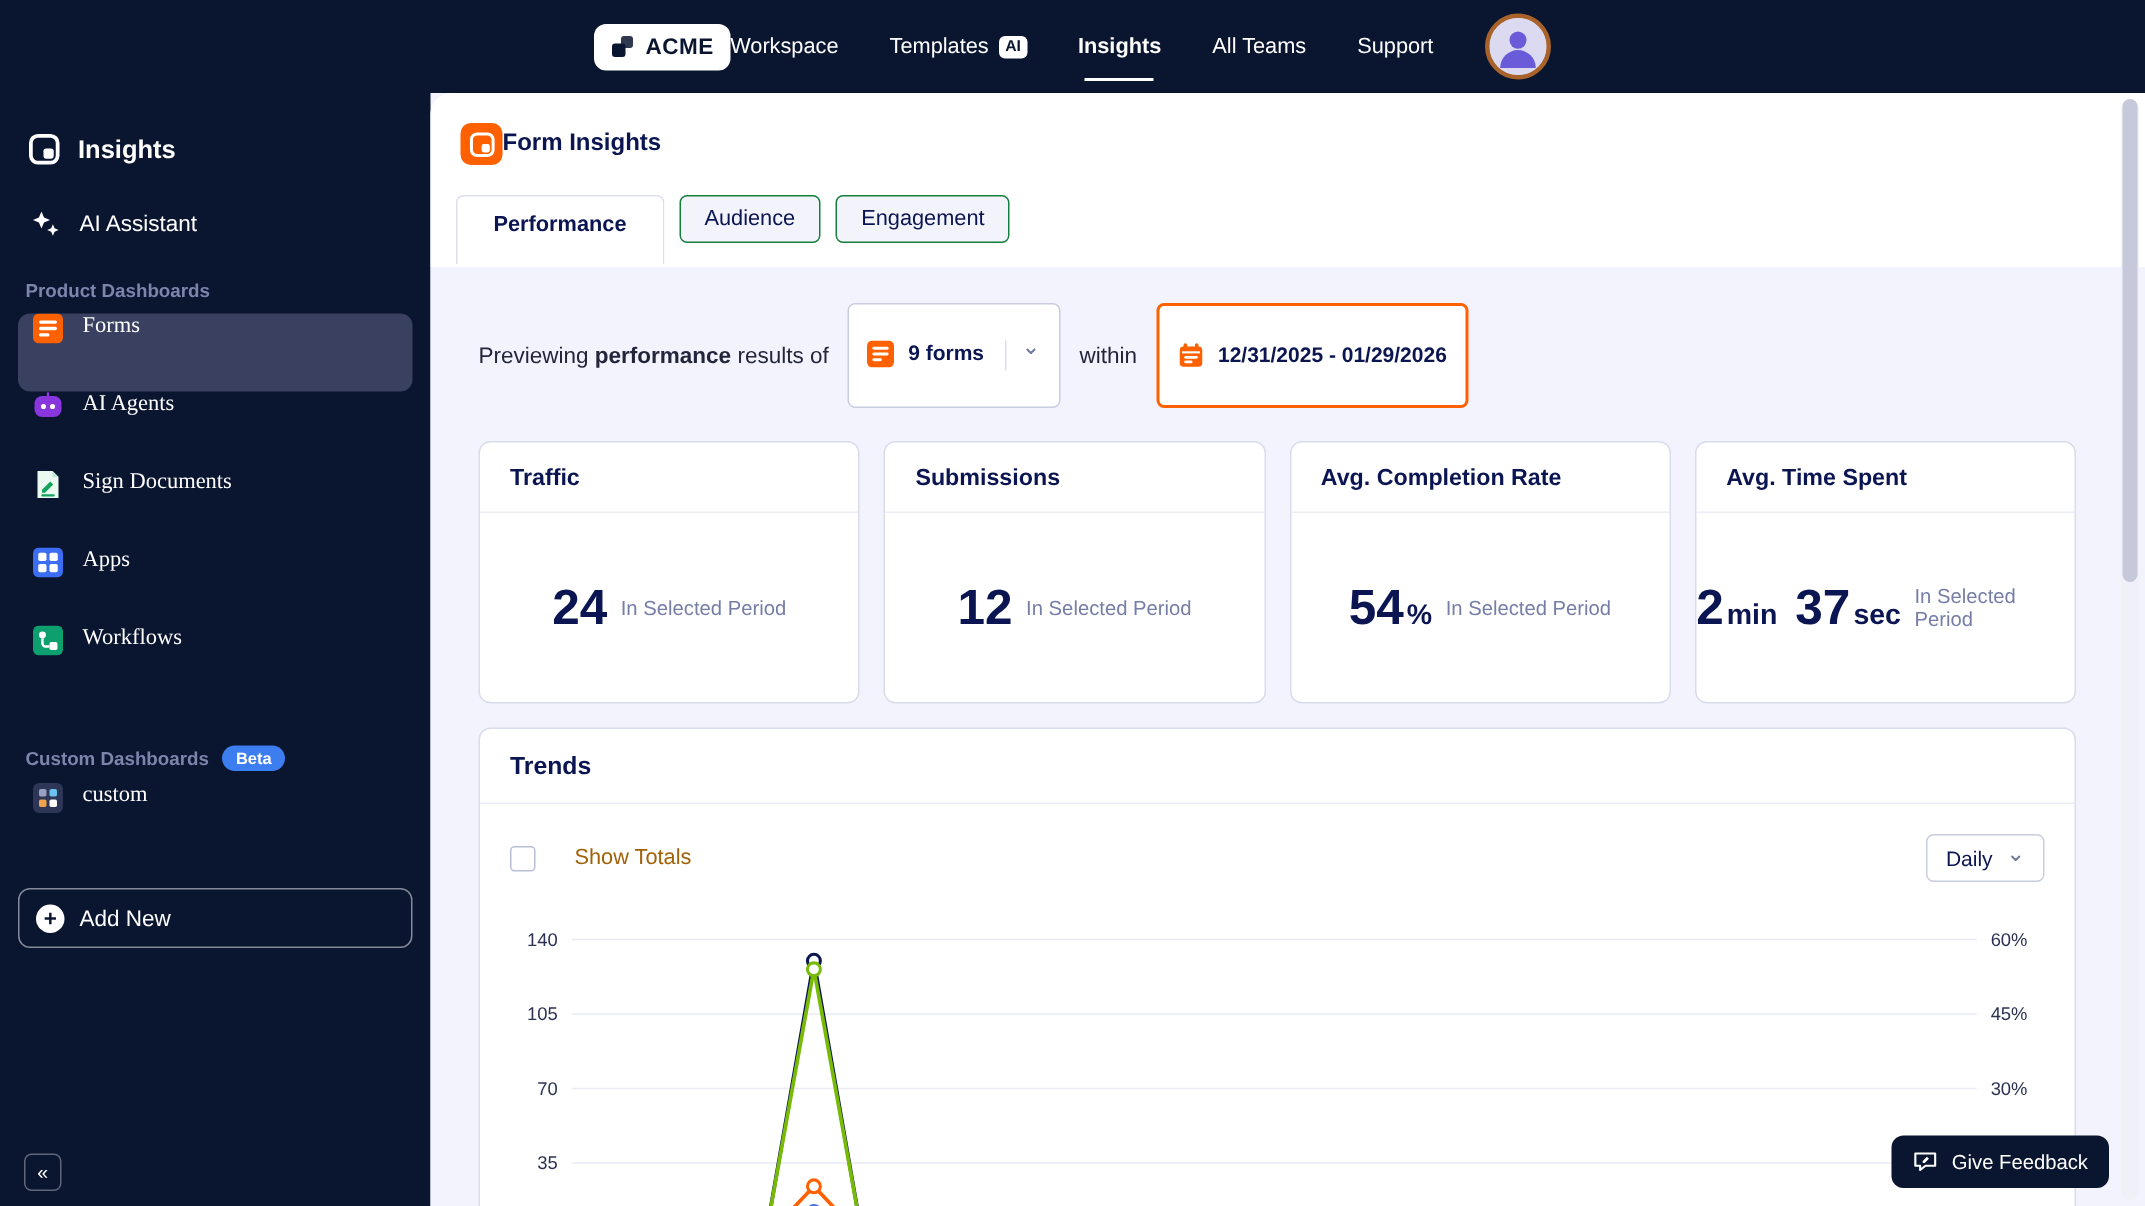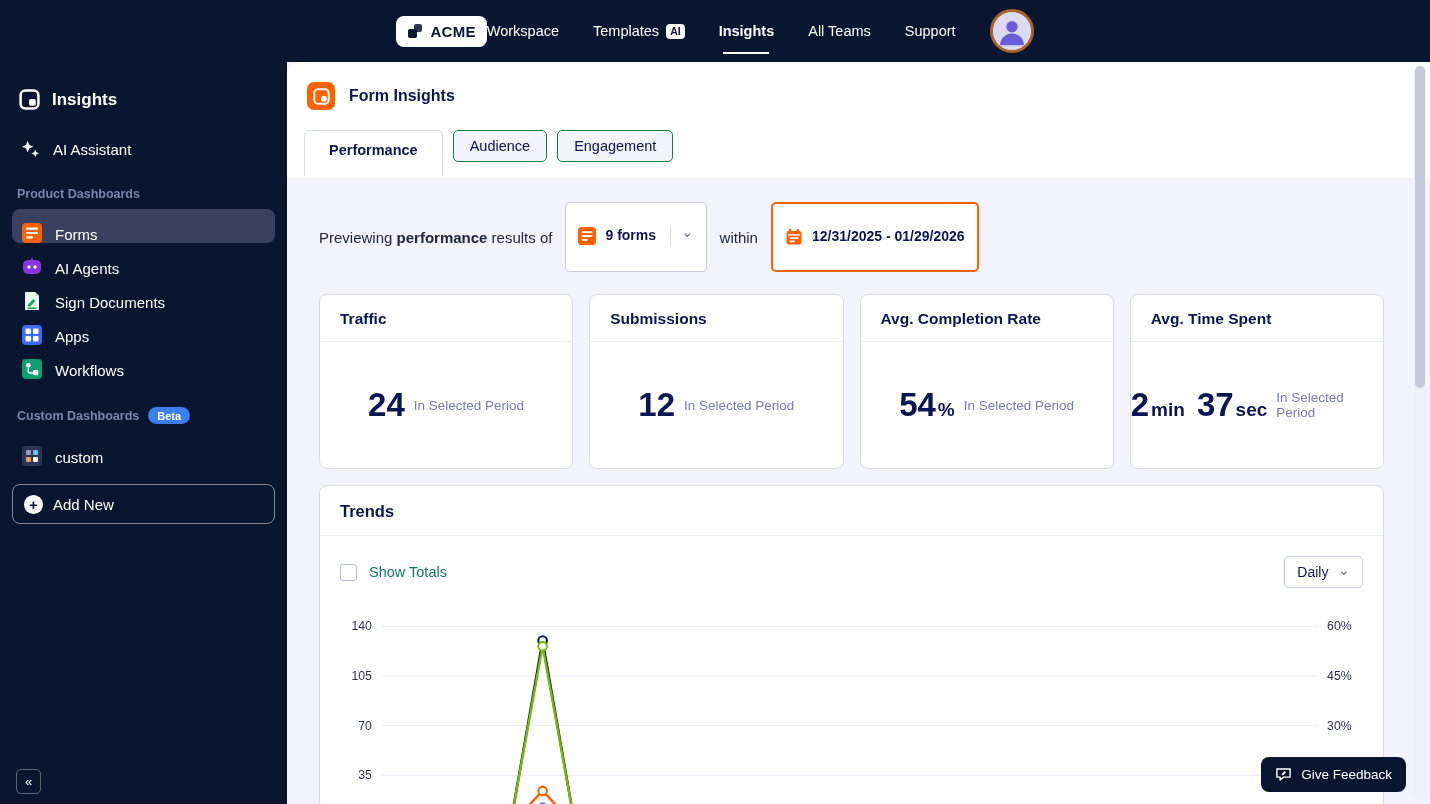--- a/index.html
+++ b/index.html
@@ -29,30 +29,30 @@
 
   
   .layout{display:flex;height:742px;}
   .sidebar{width:287px;background:var(--navy);position:relative;flex-shrink:0;}
   .main{flex:1;background:var(--bg);position:relative;overflow:hidden;border-top-left-radius:14px;}
 
   
   .sb-title{display:flex;align-items:center;gap:12px;padding:27px 0 0 19px;color:#fff;font-size:17px;font-weight:700;}
   .sb-assistant{display:flex;align-items:center;gap:13px;margin:30px 0 0 21px;color:#fff;font-size:15px;cursor:pointer;}
   .sb-section{margin:28px 0 8px 17px;color:#7d85ac;font-size:12.5px;font-weight:600;display:flex;align-items:center;gap:9px;}
-  .sb-item{display:flex;align-items:flex-end;gap:13px;height:34px;margin:0 12px;padding-left:10px;border-radius:8px;color:#fff;font-size:15px;cursor:pointer;}
+  .sb-item{display:flex;align-items:flex-start;gap:13px;height:52px;margin:0 12px;padding-left:10px;border-radius:8px;color:#fff;font-size:15px;cursor:pointer;font-family:Liberation Serif, serif;}
   .sb-item.active{background:#3a4160;}
   .beta{background:#3c7df0;color:#fff;font-size:11px;font-weight:700;padding:2.5px 9px;border-radius:10px;}
   .add-new{margin:18px 12px 0;width:263px;height:40px;border:1px solid rgba(255,255,255,.5);border-radius:8px;display:flex;align-items:center;gap:10px;padding-left:11px;color:#fff;font-size:15px;background:transparent;}
   .plus-circle{width:19px;height:19px;border-radius:50%;background:#fff;color:var(--navy);display:flex;align-items:center;justify-content:center;font-size:15px;font-weight:700;line-height:1;}
   .collapse-btn{position:absolute;left:16px;bottom:10px;width:25px;height:25px;background:transparent;border:1px solid rgba(255,255,255,.35);border-radius:5px;color:#fff;font-size:13px;display:flex;align-items:center;justify-content:center;}
 
   
   .band{background:#fff;height:116px;padding:20px 0 0 17px;}
-  .fi-head{display:flex;align-items:center;gap:14px;margin:0 0 20px 3px;}
+  .fi-head{display:flex;align-items:center;margin:0 0 20px 3px;}
   .fi-icon{width:28px;height:28px;background:var(--orange);border-radius:7px;display:flex;align-items:center;justify-content:center;}
   .page-title{font-size:16px;font-weight:700;color:var(--navy-text);}
   .tabs{display:flex;align-items:flex-start;gap:10px;height:46px;}
   .tab{height:32px;font-size:14.5px;color:var(--navy-text);padding:6px 16px;background:#f2f3fb;border:1px solid #15803d;border-radius:5px;display:flex;align-items:center;}
   .tab.active{height:46px;background:#fff;border:1px solid #dcdeee;border-bottom:none;border-radius:5px 5px 0 0;padding:0 24px 8px;font-weight:700;}
 
   
   .content{padding:24px 46px 0 32px;}
   .controls{display:flex;align-items:center;gap:13px;font-size:15px;color:#23263b;}
   .picker-btn{display:flex;align-items:flex-start;gap:9px;background:#fff;border:1px solid #c9cddf;border-radius:5px;padding:24px 12px;font-size:14px;font-weight:700;color:var(--navy-text);}
@@ -65,21 +65,21 @@
   .stat-body{height:126px;display:flex;align-items:center;justify-content:center;gap:9px;}
   .stat-value-row{display:flex;align-items:baseline;gap:2px;color:var(--navy-text);}
   .stat-value{font-size:33px;font-weight:700;}
   .stat-unit{font-size:19px;font-weight:700;}
   .vp-gap{width:8px;}
   .stat-caption{font-size:13.5px;color:var(--muted);}
 
   .trends-card{margin-top:16px;background:#fff;border:1px solid var(--border);border-radius:8px;height:540px;overflow:hidden;}
   .trends-title{padding:16px 20px 14px;font-size:16.5px;font-weight:700;color:var(--navy-text);border-bottom:1px solid #eceef7;}
   .trends-controls{display:flex;justify-content:space-between;align-items:center;padding:20px 20px 8px;}
-  .checkbox-row{display:flex;gap:12px;font-size:14.5px;color:#0f766e;cursor:pointer;}
+  .checkbox-row{display:flex;gap:26px;font-size:14.5px;color:#a16207;cursor:pointer;}
   .checkbox{width:17px;height:17px;border:1.5px solid #b9bed6;border-radius:3px;background:#fff;}
   .daily-select{display:flex;align-items:center;gap:9px;background:#fff;border:1px solid #c9cddf;border-radius:5px;padding:7px 12px;font-size:14px;color:var(--navy-text);}
   .chart-wrap{padding:16px 8px 0 14px;}
 
   .feedback-btn{position:absolute;right:24px;bottom:12px;display:flex;align-items:center;gap:9px;background:var(--navy);color:#fff;border:none;border-radius:8px;padding:9px 14px;font-size:13.5px;}
   .vscroll{position:absolute;top:4px;right:4px;bottom:4px;width:12px;background:#f0f0f8;border-radius:6px;}
   .vscroll-thumb{position:absolute;top:0;left:1px;width:10px;height:322px;background:#c6c9da;border-radius:5px;cursor:grab;}
 </style>
 </head>
 <body>

